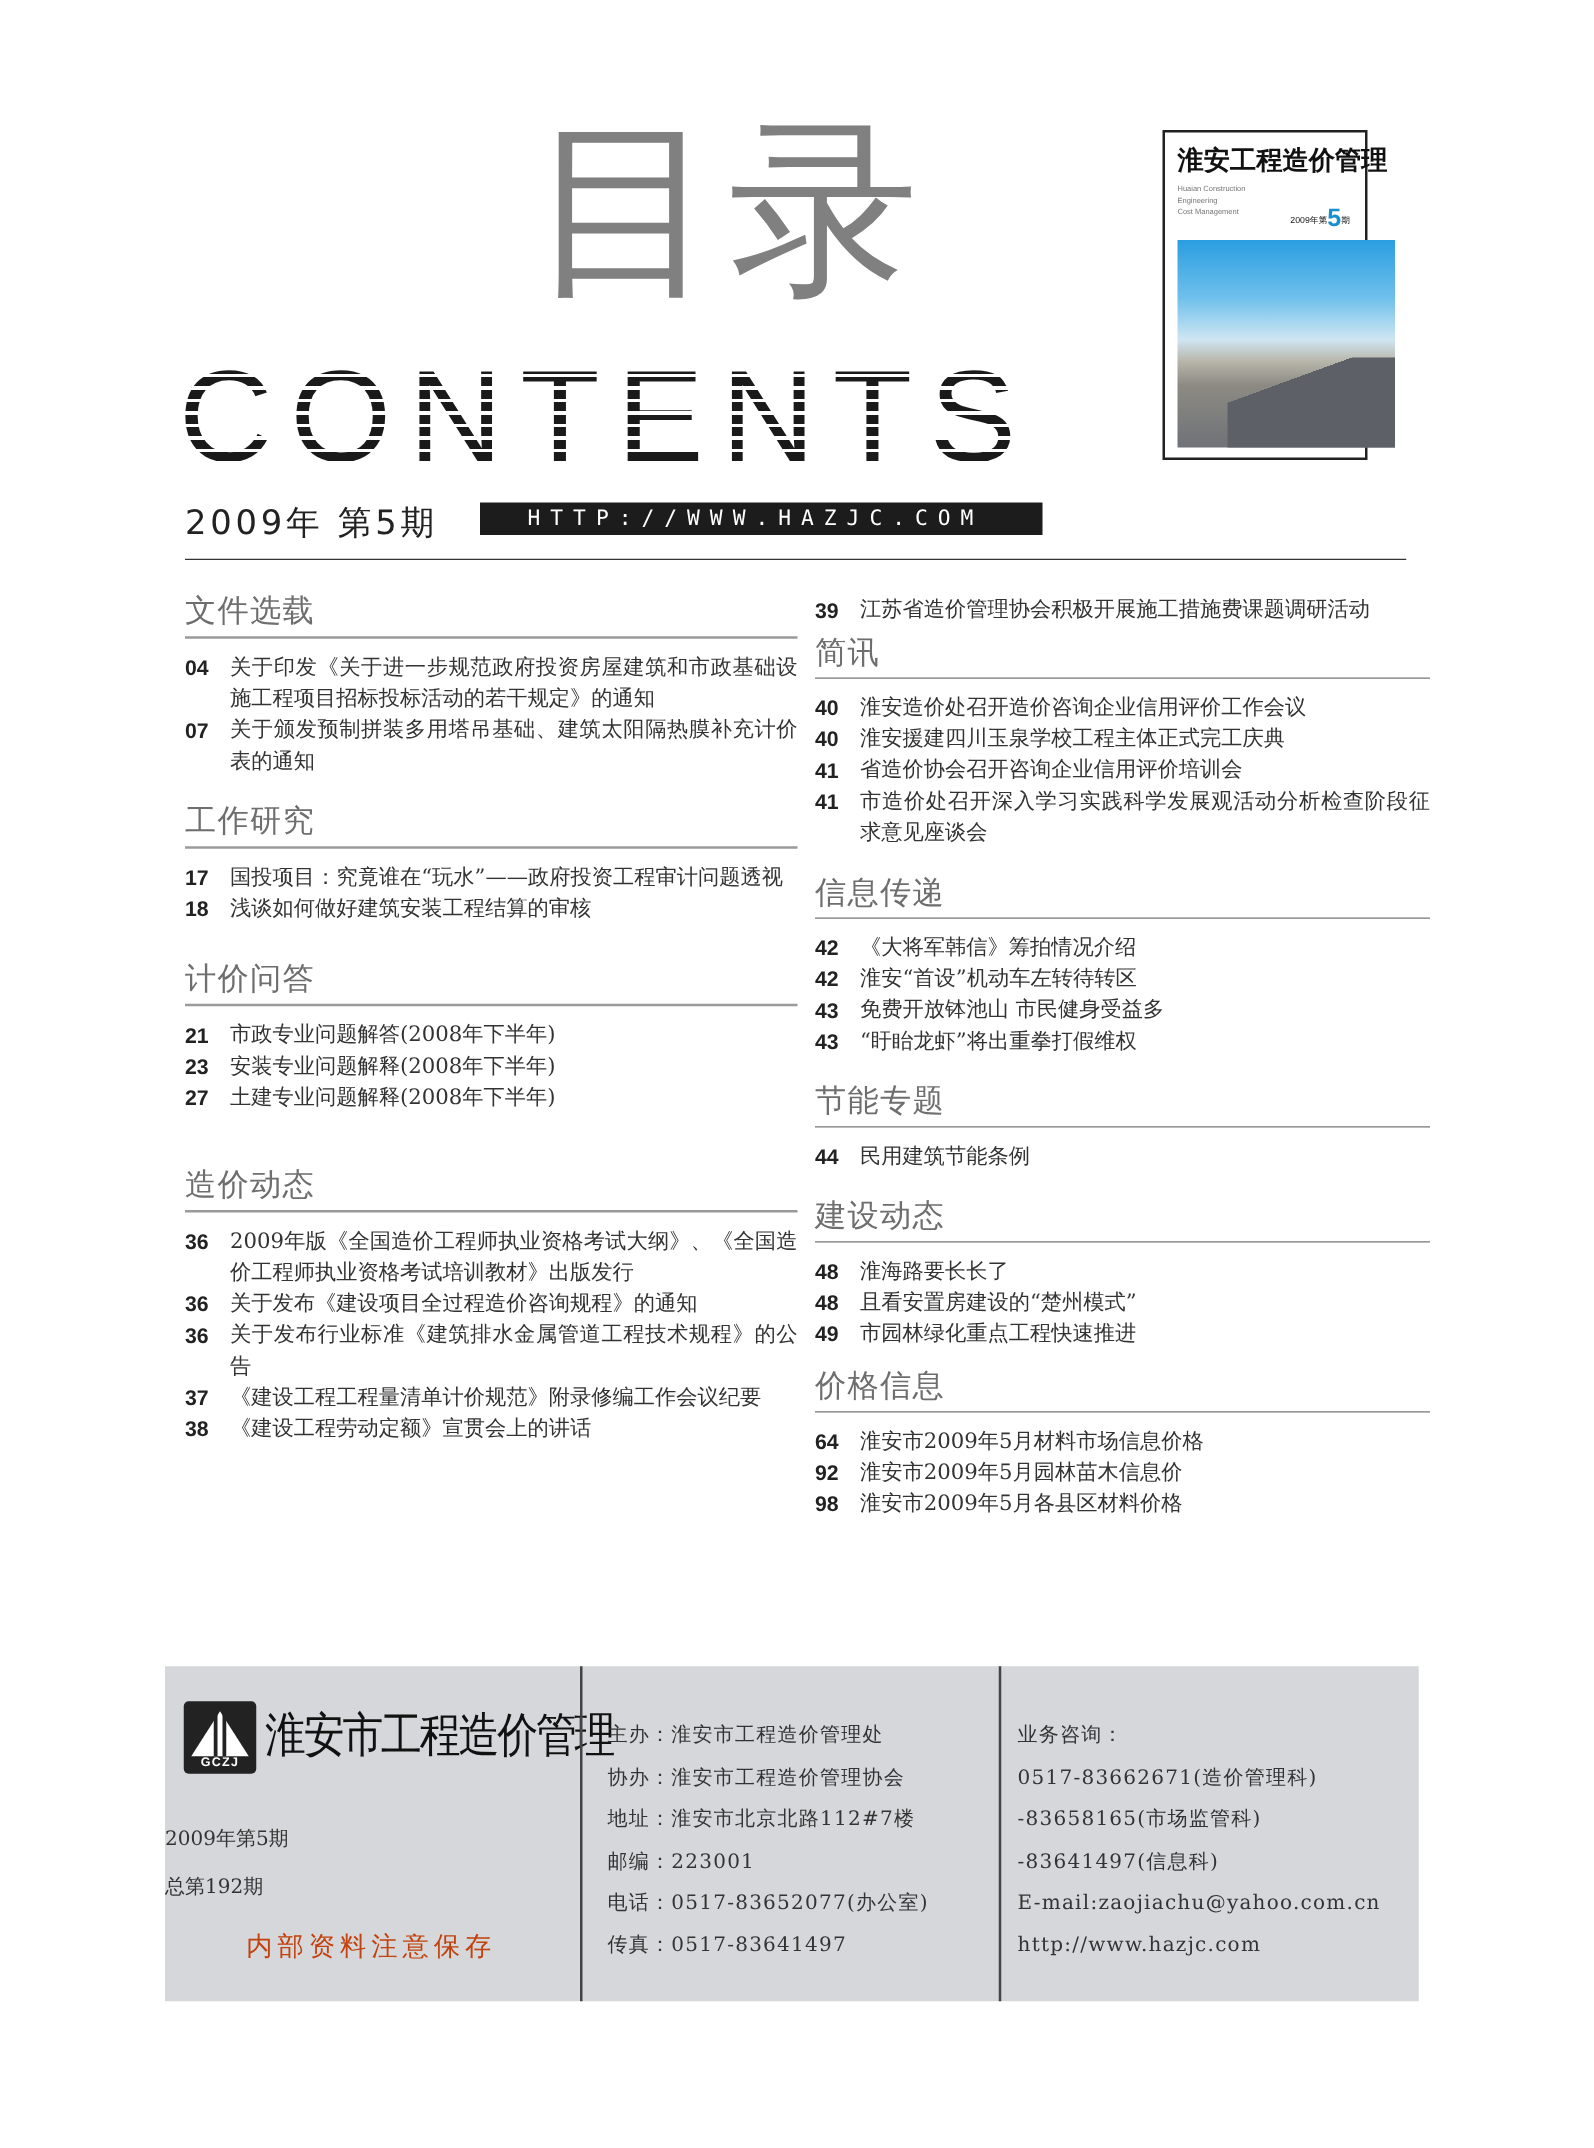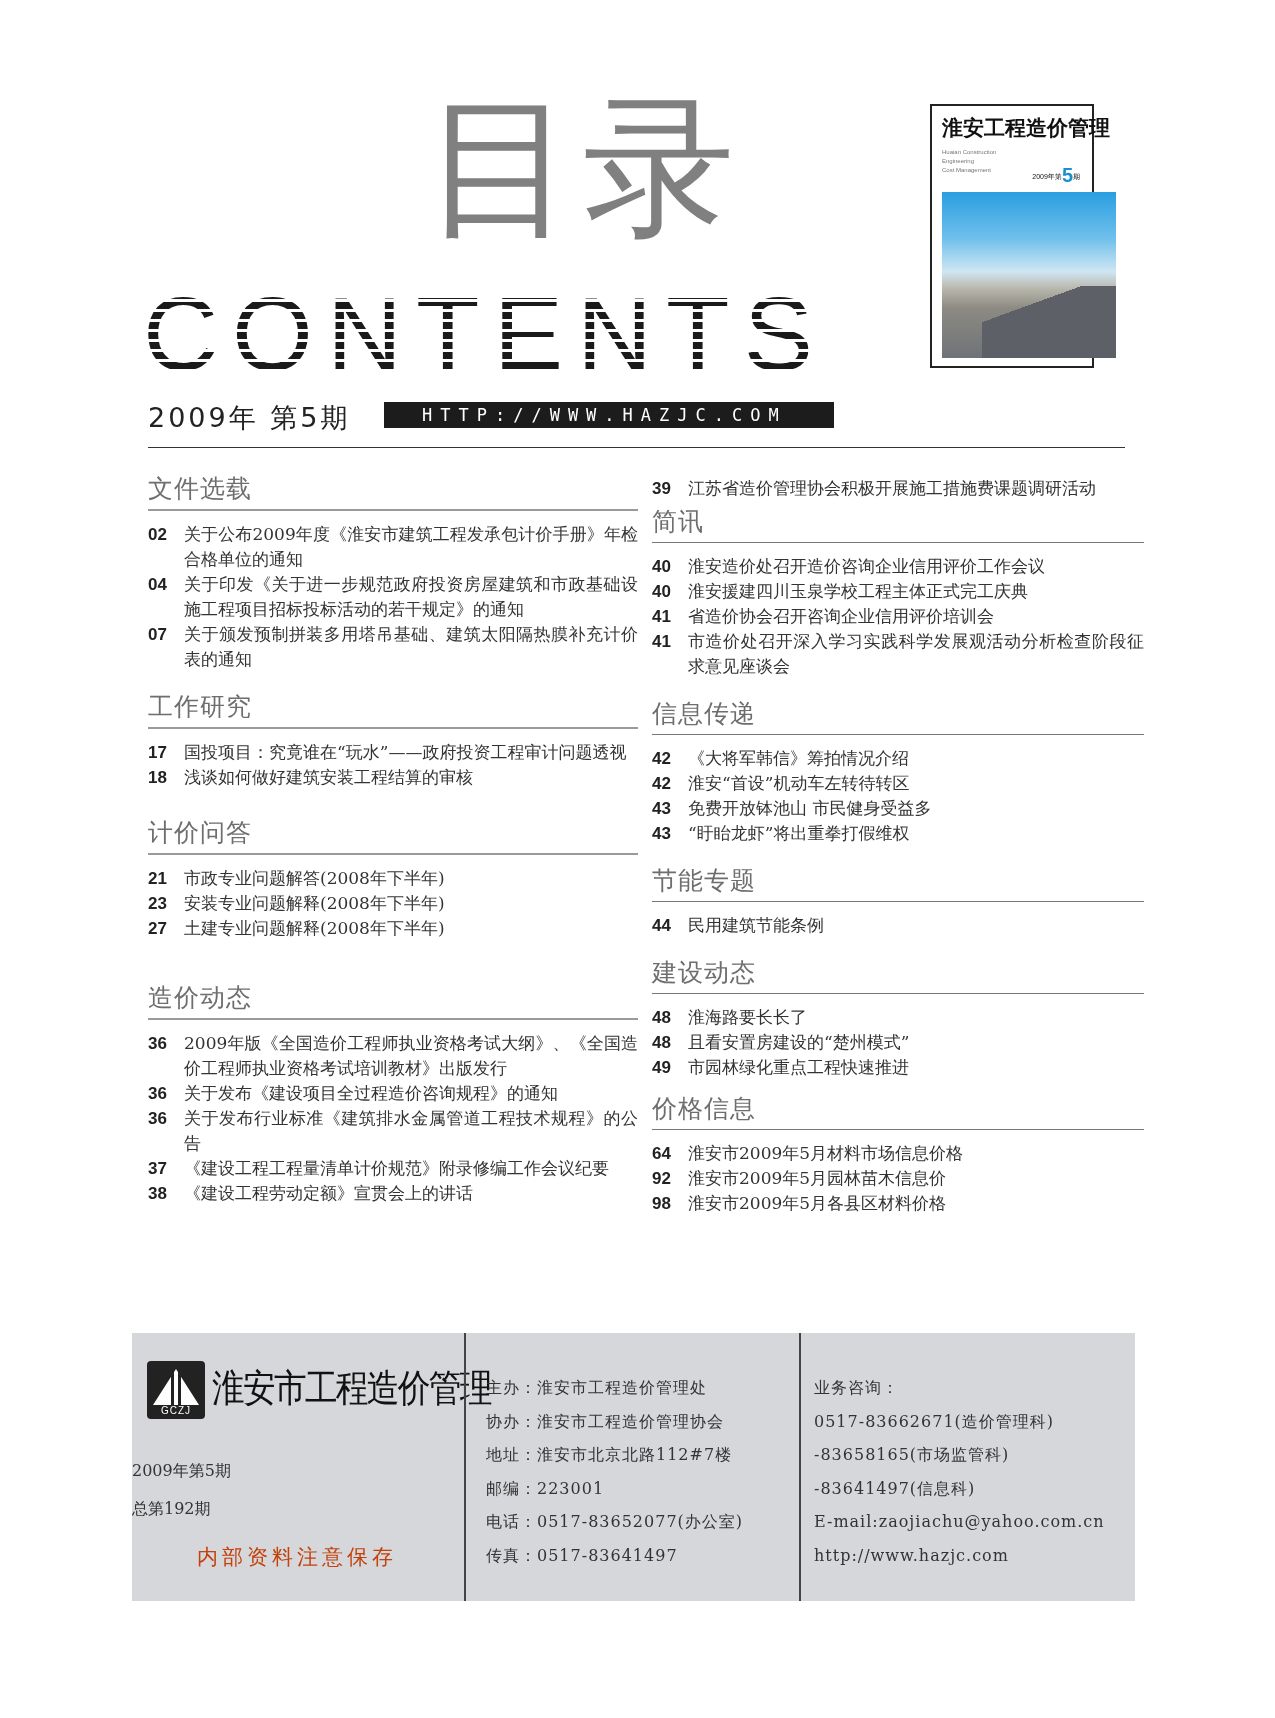--- a/index.html
+++ b/index.html
@@ -34,21 +34,21 @@
   .col-right .sec-head { border-bottom: 1.5px solid #777; }
   .entry { display: flex; font-size: 17px; line-height: 25px; }
   .entry .pg { flex: 0 0 36px; font-family: "Liberation Sans", sans-serif; font-weight: bold; font-size: 17px; color: #222; }
   .entry .tt { flex: 1; color: #333; text-align: justify; }
 
   .footer { position: absolute; left: 132px; top: 1333px; width: 1003px; height: 268px; background: #d6d7da; }
   .footer .vline { position: absolute; top: 0; width: 2px; height: 268px; background: #444; }
   .logo-box { position: absolute; left: 15px; top: 28px; width: 58px; height: 58px; background: #222; border-radius: 4px; overflow: hidden; }
   .logo-tri { position: absolute; left: 6px; top: 8px; width: 0; height: 0; border-left: 23px solid transparent; border-right: 23px solid transparent; border-bottom: 36px solid #fff; }
   .logo-bars { position: absolute; left: 24px; top: 10px; width: 10px; height: 34px; border-left: 3px solid #222; border-right: 3px solid #222; }
-  .logo-text { position: absolute; left: 2px; bottom: 3px; width: 54px; text-align: center; font-family: "Liberation Sans", sans-serif; font-weight: normal; font-size: 10px; color: #fff; letter-spacing: 1px; }
+  .logo-text { position: absolute; left: 2px; bottom: 3px; width: 54px; text-align: center; font-family: "Liberation Sans", sans-serif; font-weight: bold; font-size: 10px; color: #fff; letter-spacing: 1px; }
   .org-name { position: absolute; left: 80px; top: 30px; font-family: "DejaVu Serif", serif; font-size: 38px; color: #111; letter-spacing: -2px; transform: scaleX(0.86); transform-origin: left; white-space: nowrap; }
   .issue-a { position: absolute; left: 0; width: 330px; text-align: left; font-size: 16px; color: #333; }
   .archive { position: absolute; left: 0; width: 330px; text-align: center; font-size: 21px; letter-spacing: 4px; color: #c2410c; }
   .info-list { position: absolute; top: 38px; font-size: 16px; line-height: 33.5px; color: #333; letter-spacing: 1px; white-space: nowrap; }
 </style>
 </head>
 <body>
 
 <div class="mulu">目录</div>
 <div class="contents-title">CONTENTS</div>
@@ -67,24 +67,20 @@
     <span>2009年第</span><b>5</b><span>期</span>
   </div>
   <div class="cover-photo">
     <div class="cover-road"></div>
   </div>
 </div>
 
 <div class="col col-left">
   <div class="section" style="margin-bottom:22px;">
     <div class="sec-head">文件选载</div>
-    <div class="entry">
-        <span class="pg">02</span>
-        <span class="tt">关于公布2009年度《淮安市建筑工程发承包计价手册》年检合格单位的通知</span>
-      </div>
     <div class="entry">
         <span class="pg">04</span>
         <span class="tt">关于印发《关于进一步规范政府投资房屋建筑和市政基础设施工程项目招标投标活动的若干规定》的通知</span>
       </div>
     <div class="entry">
         <span class="pg">07</span>
         <span class="tt">关于颁发预制拼装多用塔吊基础、建筑太阳隔热膜补充计价表的通知</span>
       </div>
   </div>
   <div class="section" style="margin-bottom:30px;">

